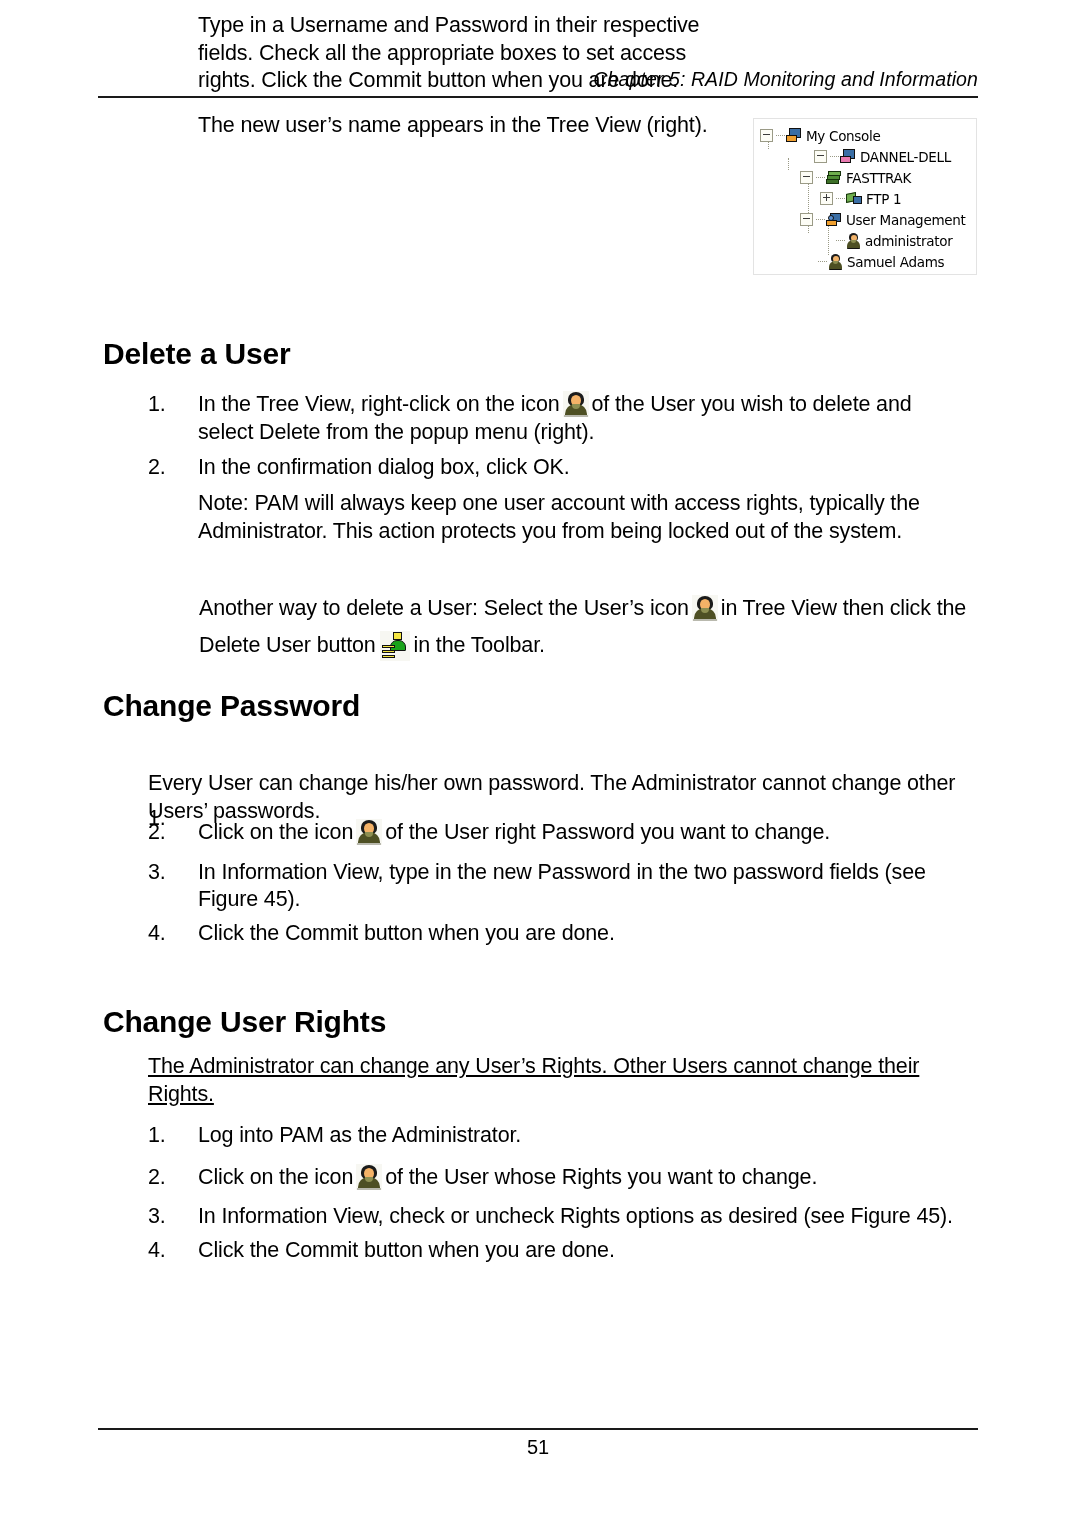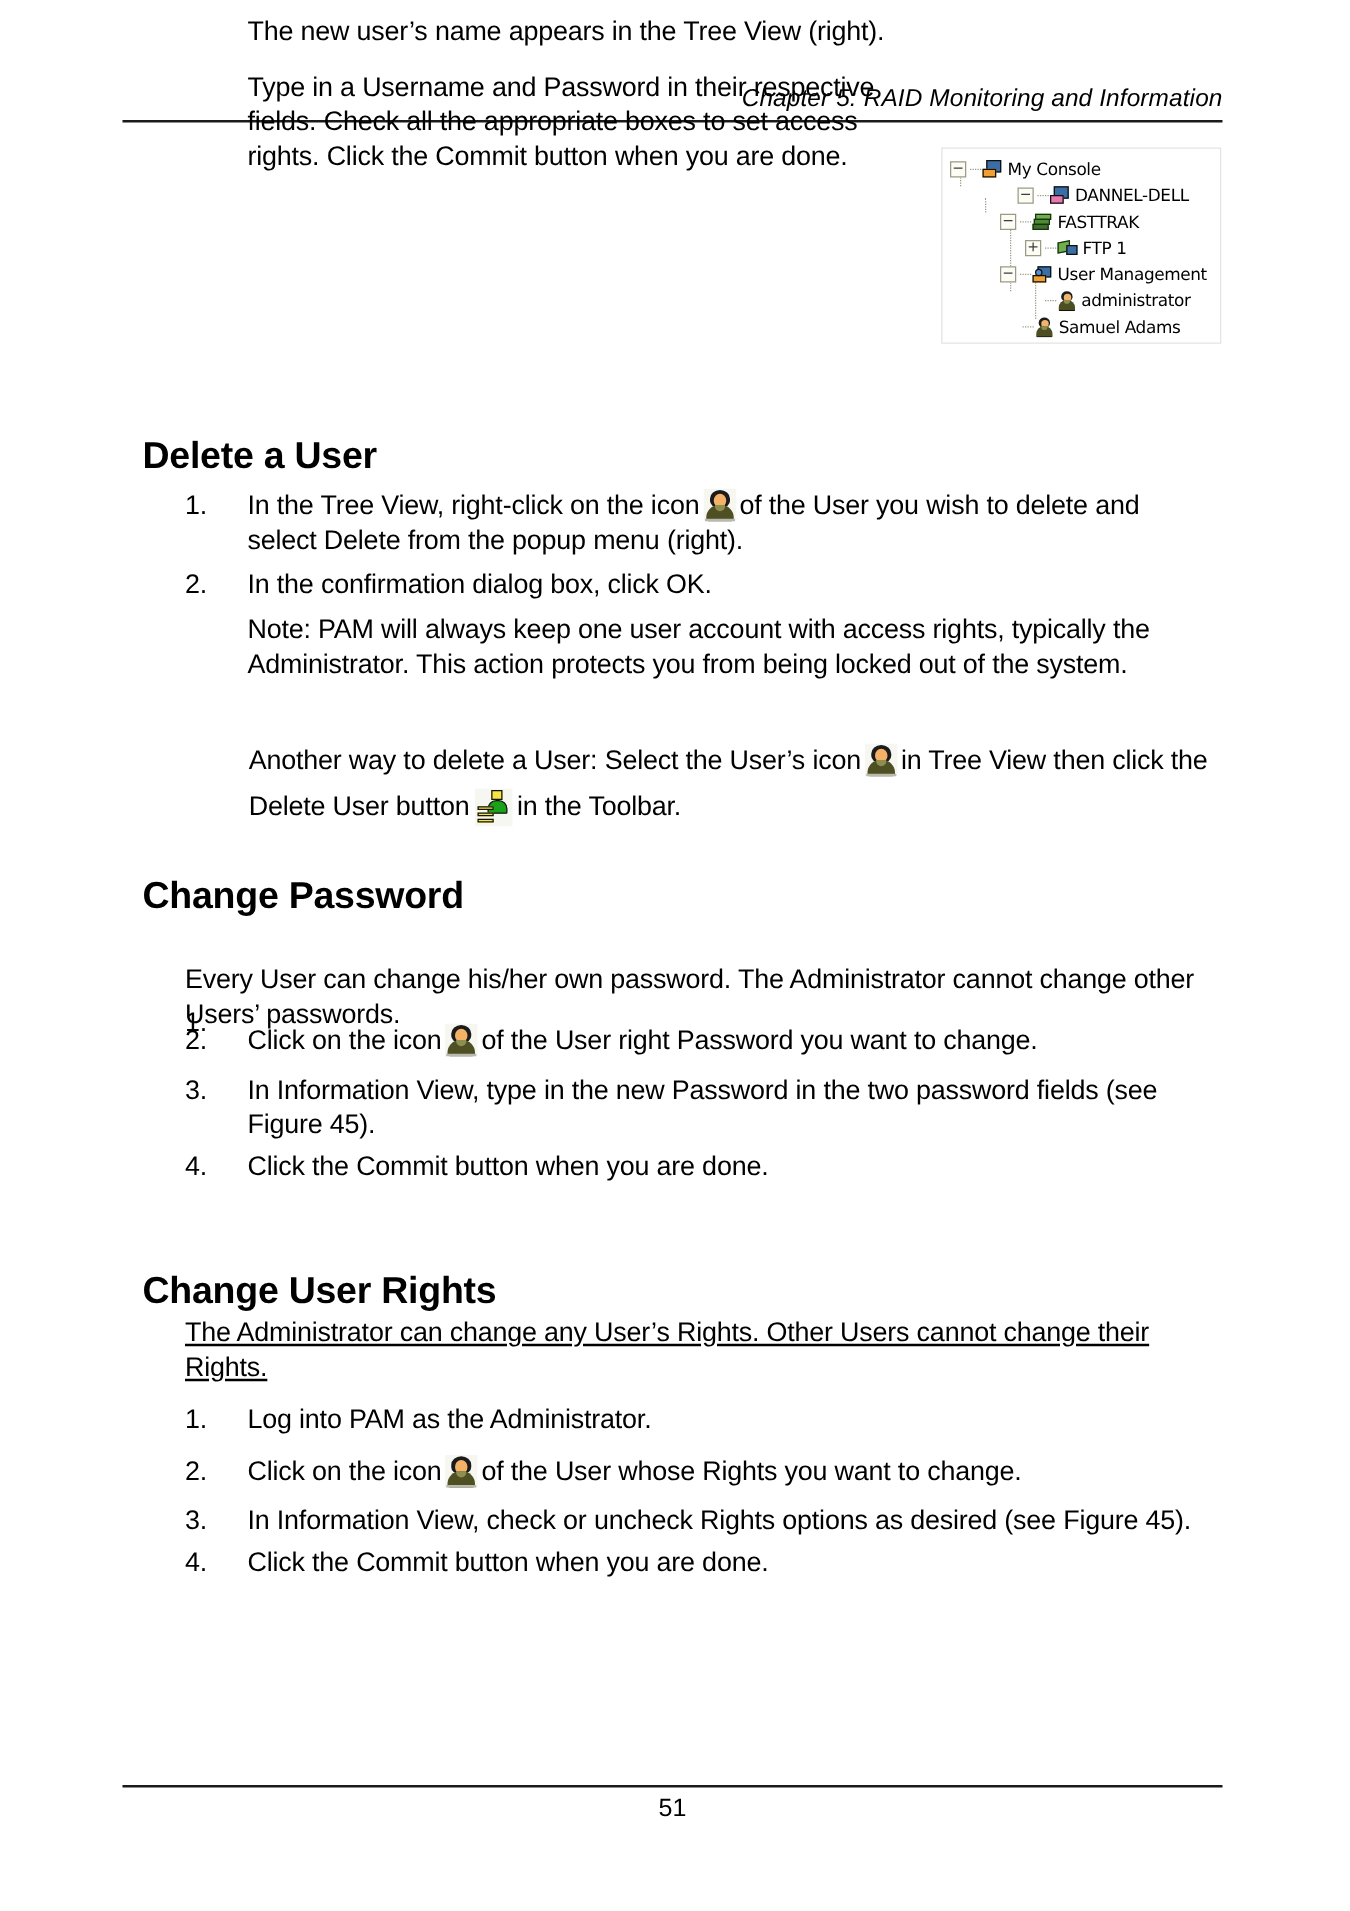--- a/index.html
+++ b/index.html
@@ -54,21 +54,21 @@
   .footer-num {
     position: absolute;
     left: 98px;
     top: 1436px;
     width: 880px;
     text-align: center;
     font-size: 20px;
   }
 
   h2.section {
-    margin: 16px;
+    margin: 5px;
     font-size: 30px;
     font-weight: bold;
     letter-spacing: -0.2px;
     line-height: 1.1;
   }
 
   p.body {
     margin: 0;
     font-size: 21.5px;
     line-height: 1.29;
@@ -443,22 +443,22 @@
           <div class="hair"></div>
           <div class="face"></div>
           <div class="body"></div>
           <div class="collar"></div>
         </div>
       <span class="tree-label">Samuel Adams</span>
     </div>
   </div>
 
   <div class="intro-block">
+    <p class="body">Type in a Username and Password in their respective fields. Check all the appropriate boxes to set access rights. Click the Commit button when you are done.</p>
     <p class="body">The new user’s name appears in the Tree View (right).</p>
-    <p class="body">Type in a Username and Password in their respective fields. Check all the appropriate boxes to set access rights. Click the Commit button when you are done.</p>
   </div>
 
   <h2 class="section blk" style="left:98px; top:332px;">Delete a User</h2>
 
   <ol class="steps blk" style="left:148px; top:391px; width:800px;">
     <li>
       <span class="num">1.</span>
       <span>In the Tree View, right-click on the icon</span><span class="inline-user"><span class="hair"></span><span class="face"></span><span class="body"></span><span class="collar"></span><span class="shadow"></span></span><span>of the User you wish to delete and select Delete from the popup menu (right).</span>
     </li>
     <li>

